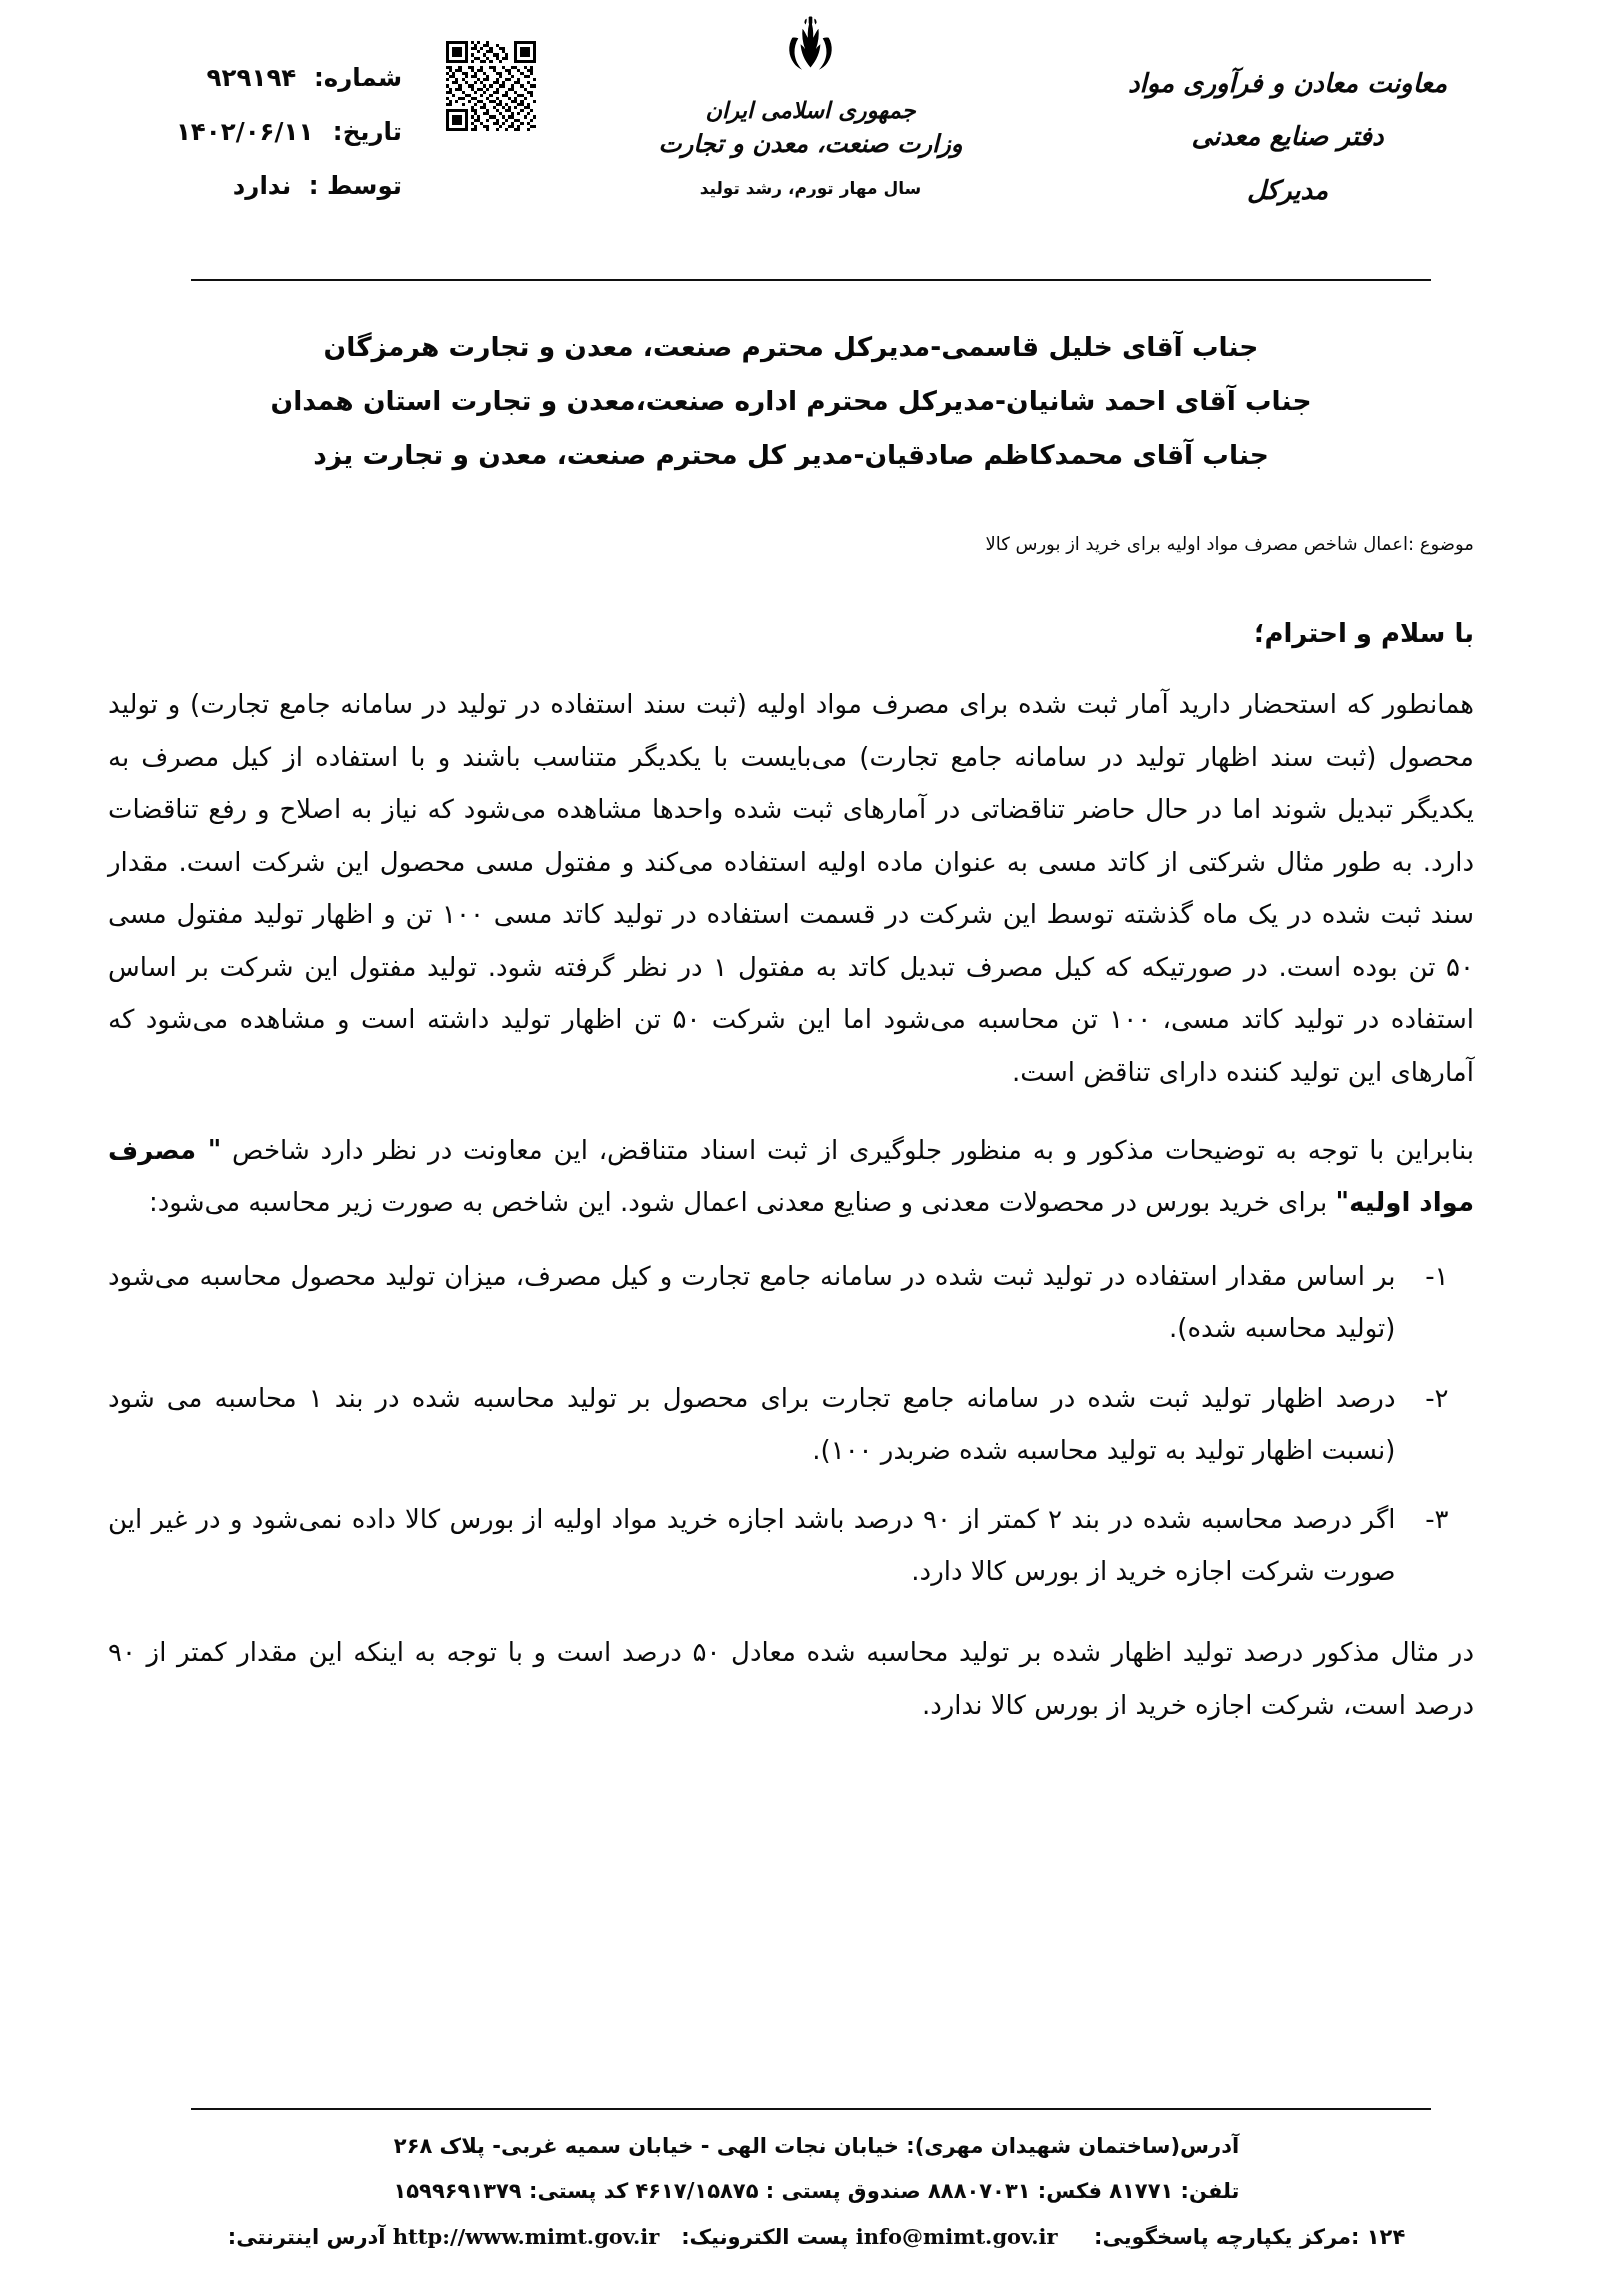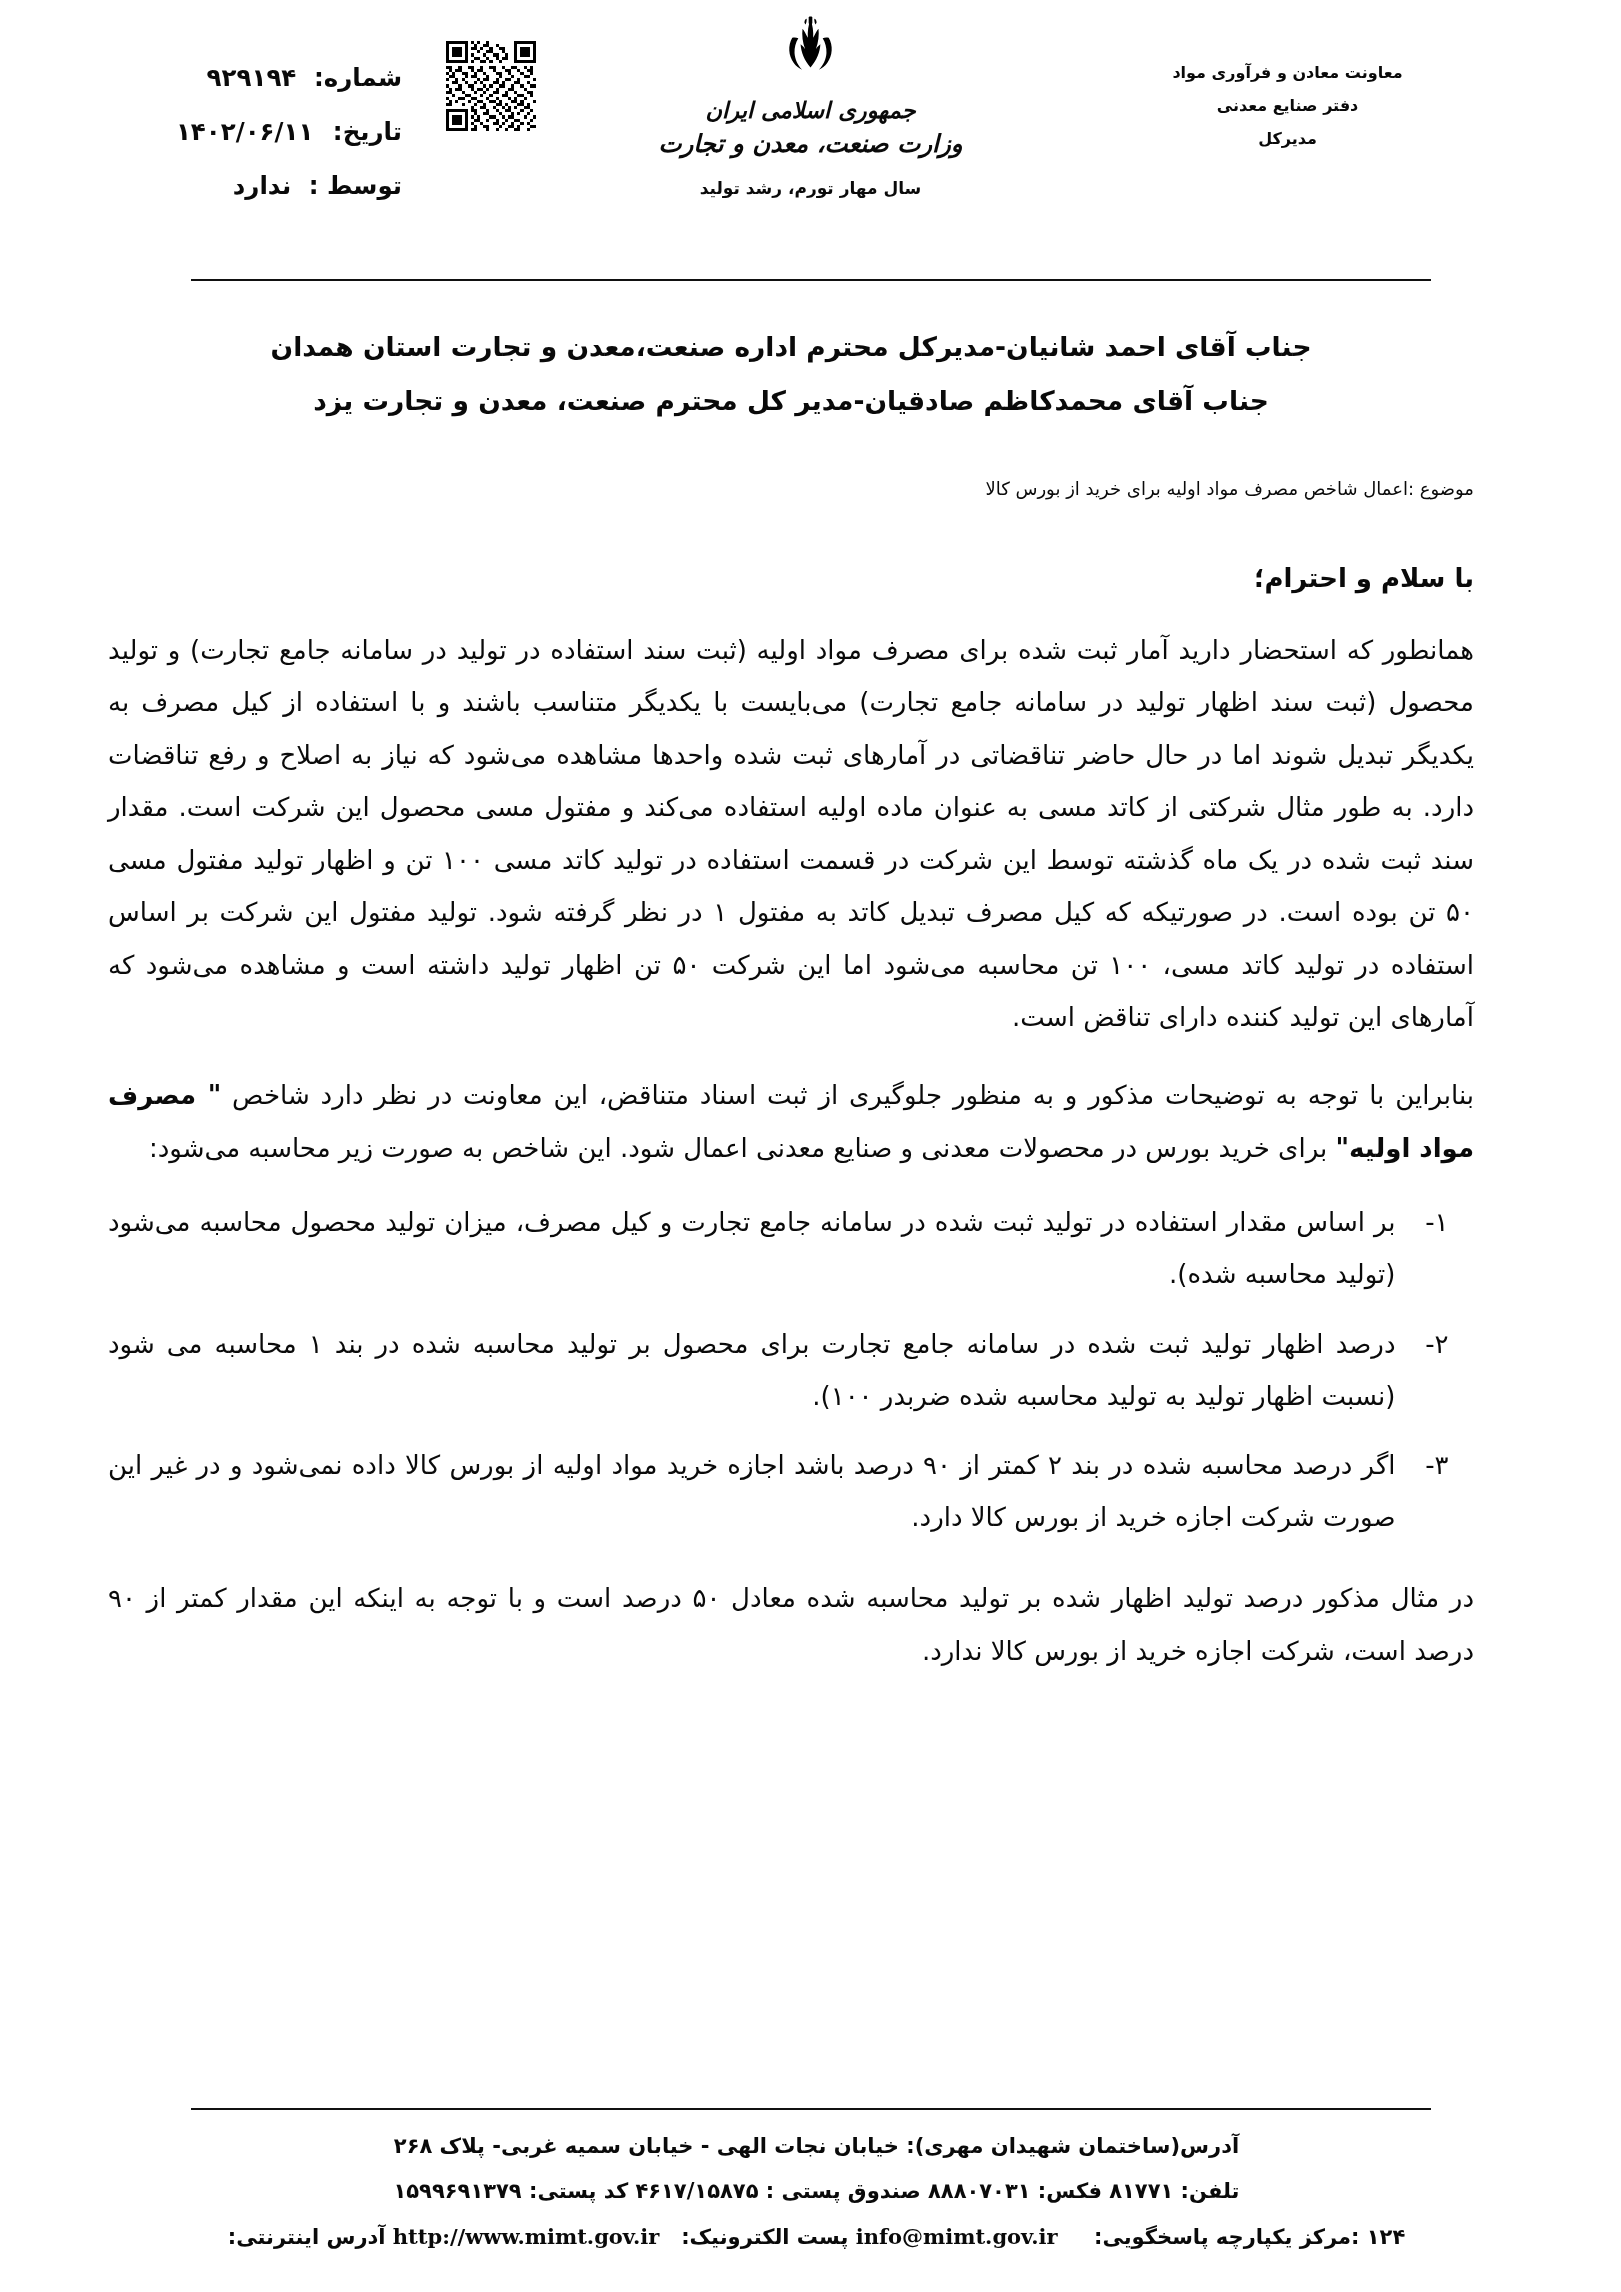--- a/index.html
+++ b/index.html
@@ -31,22 +31,23 @@
     height: 265px;
     width: 100%;
   }
   .lh-right {
     position: absolute;
     top: 57px;
     right: 118px;
     text-align: center;
     width: 431px;
     line-height: 2.05;
-    font-size: 16px;
+    font-size: 26px;
     font-weight: 600;
+    font-style: italic;
   }
   .lh-right div { white-space: nowrap; }
 
   .lh-left {
     position: absolute;
     top: 51px;
     left: 147px;
     width: 255px;
     text-align: left;
     font-size: 24.5px;
@@ -454,20 +455,21 @@
         <span class="val">ندارد</span>
       </div>
     </div>
   </div>
 
   <div class="rule top"></div>
 
   <div class="content">
 
     <div class="recipients">
+      <div class="rcpt">جناب آقای خلیل قاسمی-مدیرکل محترم صنعت، معدن و تجارت هرمزگان</div>
       <div class="rcpt">جناب آقای احمد شانیان-مدیرکل محترم اداره صنعت،معدن و تجارت استان همدان</div>
       <div class="rcpt">جناب آقای محمدکاظم صادقیان-مدیر کل محترم صنعت، معدن و تجارت یزد</div>
     </div>
 
     <div class="subject">موضوع :اعمال شاخص مصرف مواد اولیه برای خرید از بورس کالا</div>
 
     <div class="greeting">با سلام و احترام؛</div>
 
     <p class="para">همانطور که استحضار دارید آمار ثبت شده برای مصرف مواد اولیه (ثبت سند استفاده در تولید در سامانه جامع تجارت) و تولید محصول (ثبت سند اظهار تولید در سامانه جامع تجارت) می‌بایست با یکدیگر متناسب باشند و با استفاده از کیل مصرف به یکدیگر تبدیل شوند اما در حال حاضر تناقضاتی در آمارهای ثبت شده واحدها مشاهده می‌شود که نیاز به اصلاح و رفع تناقضات دارد. به طور مثال شرکتی از کاتد مسی به عنوان ماده اولیه استفاده می‌کند و مفتول مسی محصول این شرکت است. مقدار سند ثبت شده در یک ماه گذشته توسط این شرکت در قسمت استفاده در تولید کاتد مسی ۱۰۰ تن و اظهار تولید مفتول مسی ۵۰ تن بوده است. در صورتیکه که کیل مصرف تبدیل کاتد به مفتول ۱ در نظر گرفته شود. تولید مفتول این شرکت بر اساس استفاده در تولید کاتد مسی، ۱۰۰ تن محاسبه می‌شود اما این شرکت ۵۰ تن اظهار تولید داشته است و مشاهده می‌شود که آمارهای این تولید کننده دارای تناقض است.</p>
 

